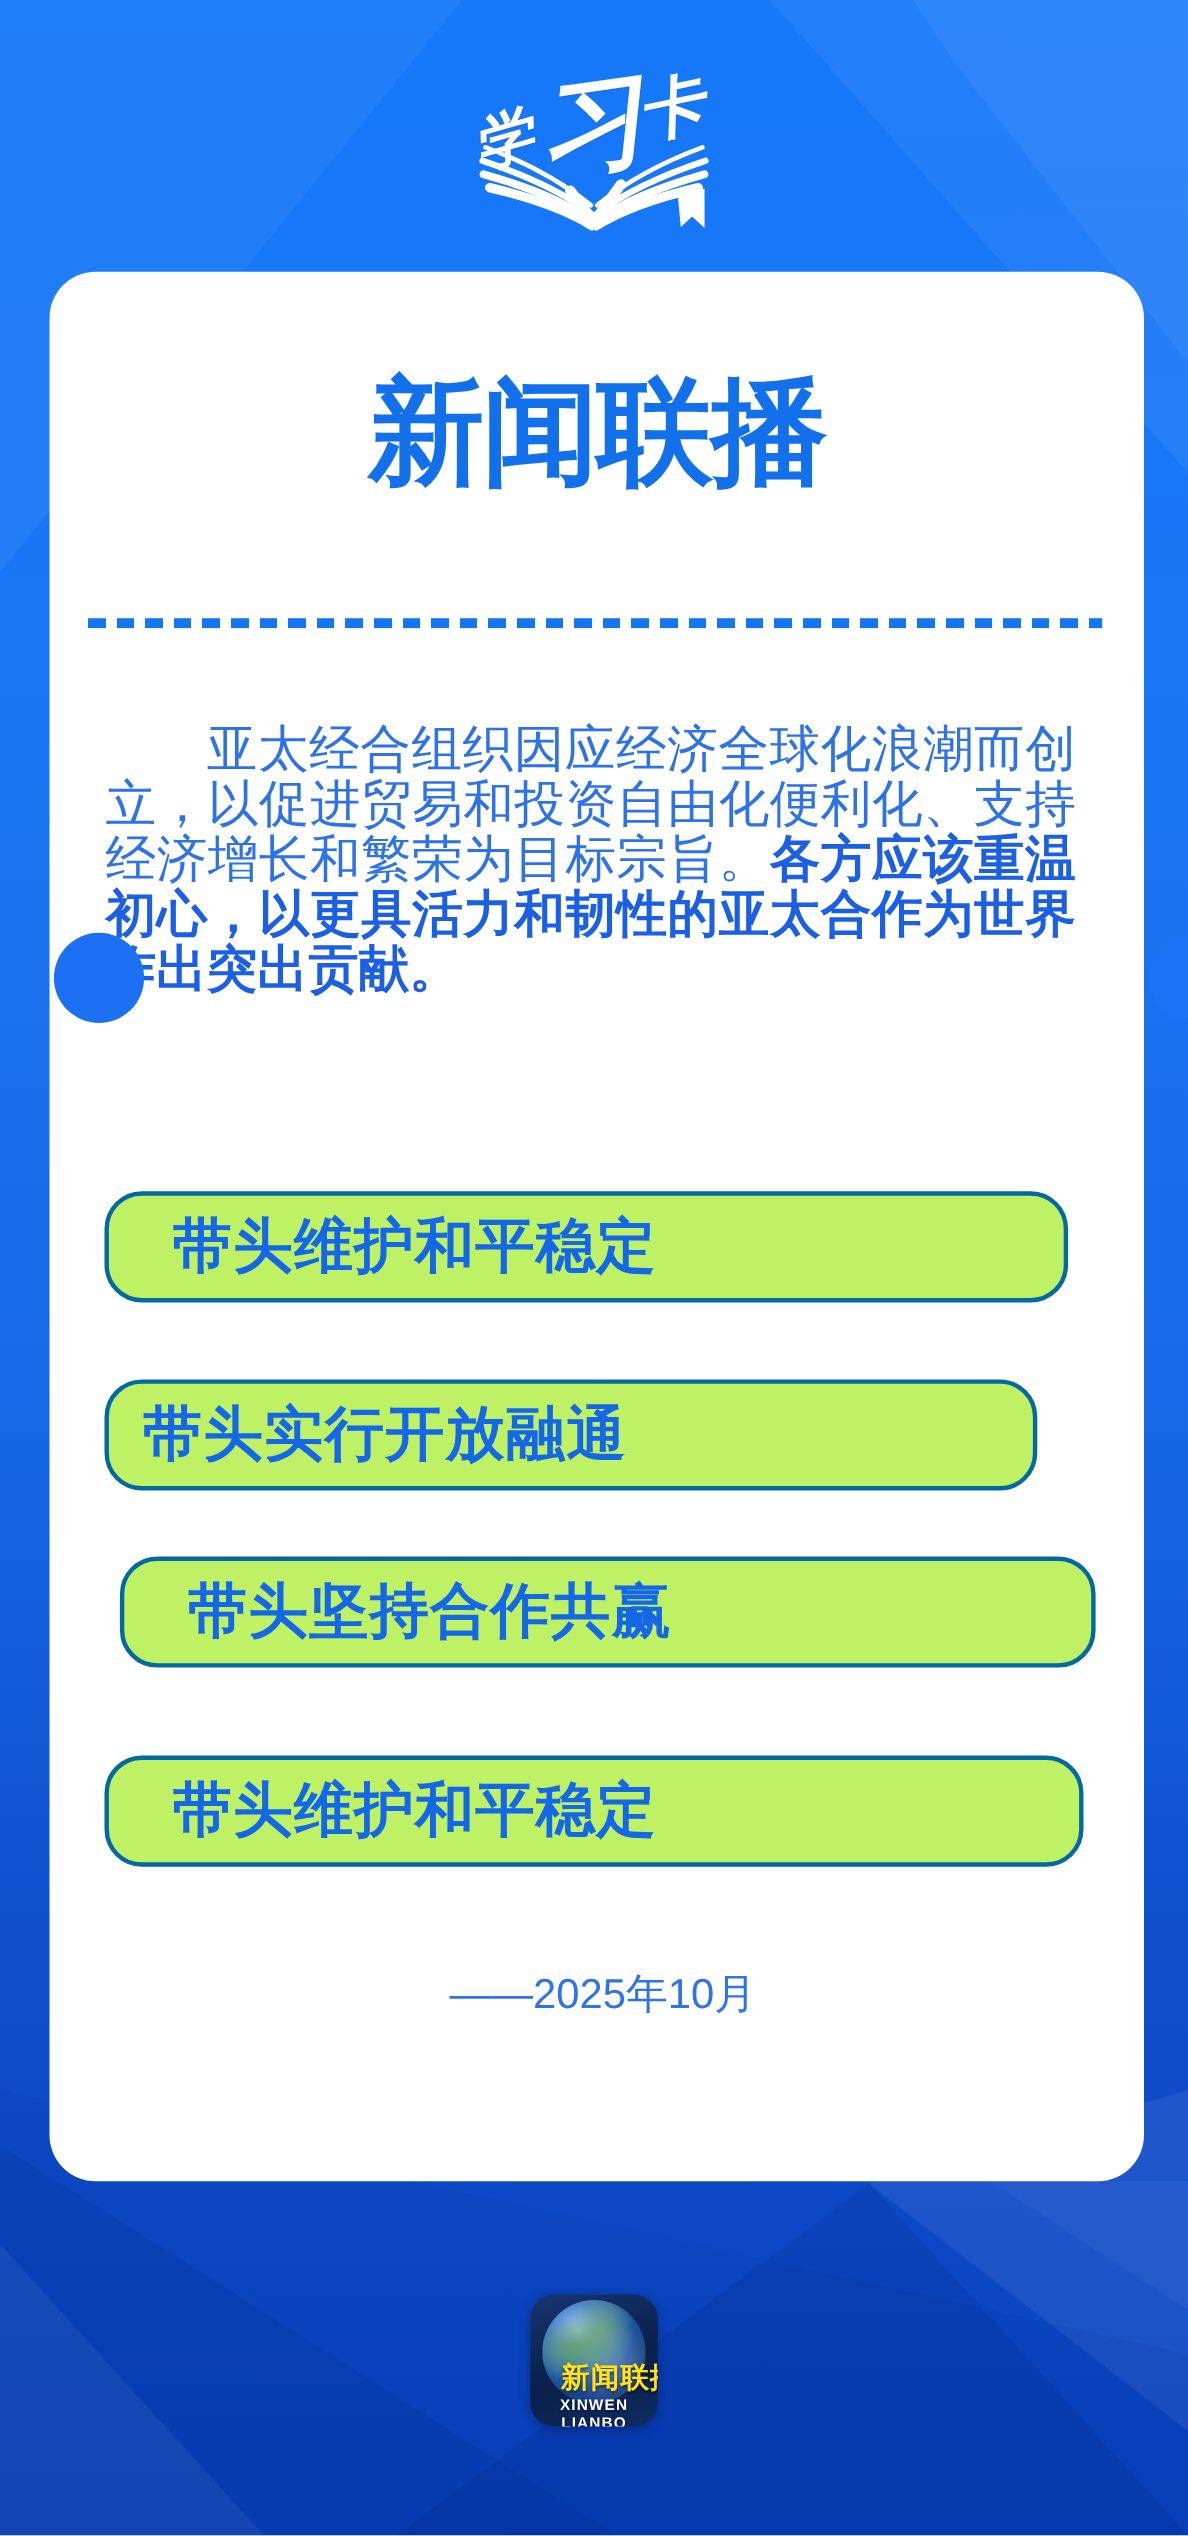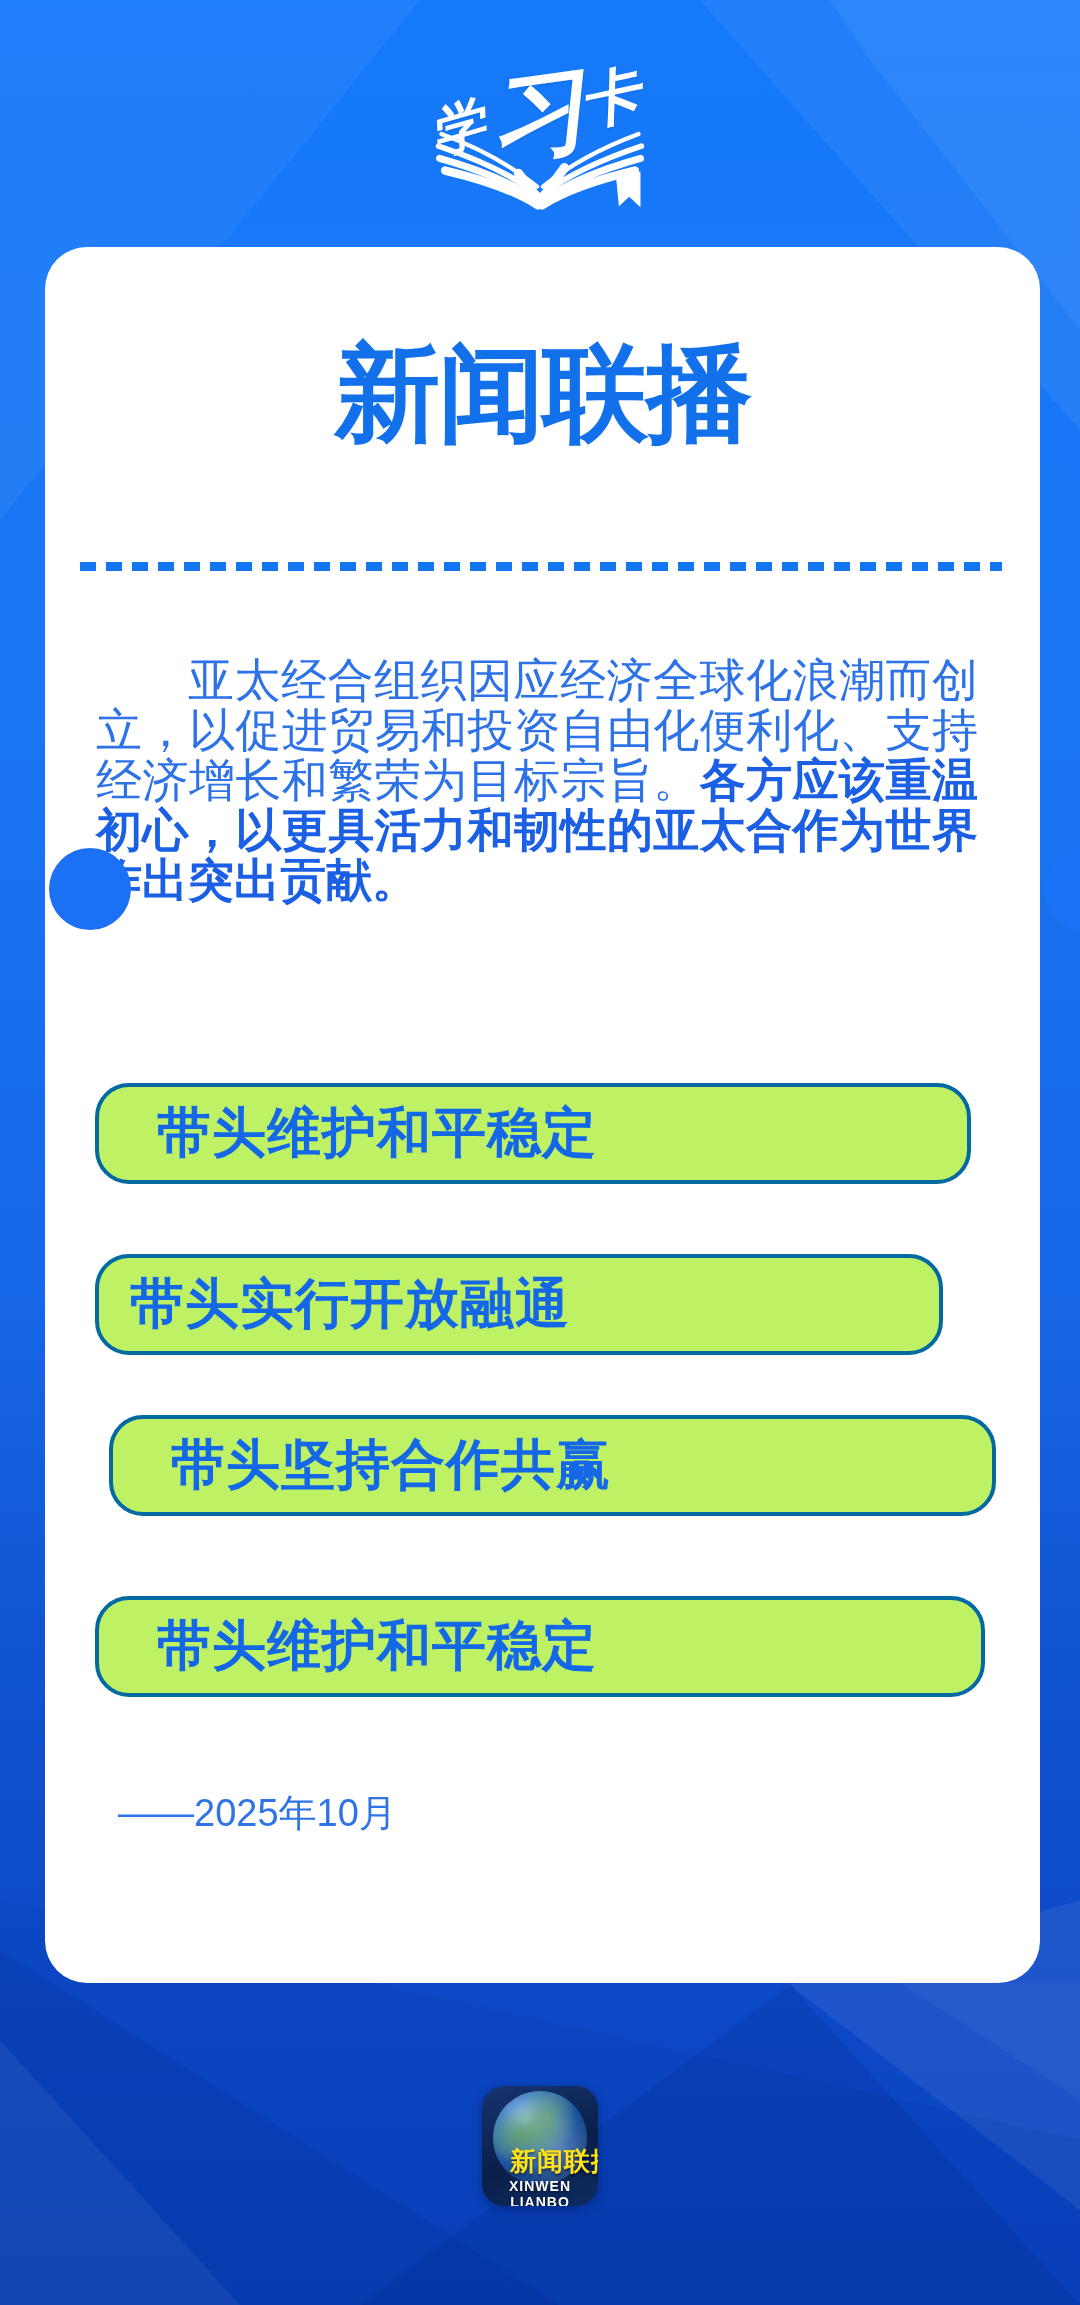--- a/index.html
+++ b/index.html
@@ -33,21 +33,21 @@
   .intro b{color:#1a5fe4;font-weight:900;}
 
   .pill{position:absolute;left:50px;height:101px;background:#bef264;border:4px solid #0369a1;
         border-radius:34px;box-sizing:border-box;display:flex;align-items:center;padding-left:58px;}
   .pill span{font-size:54px;font-weight:900;color:#1468e8;letter-spacing:1px;}
   .pill1{top:836px;width:876px;}
   .pill2{top:1007px;width:848px;padding-left:31px;}
   .pill3{top:1168px;width:887px;margin-left:14px;}
   .pill4{top:1349px;width:890px;}
 
-  .source{position:absolute;top:1540px;right:62px;width:860px;text-align:left;color:#2f73e8;}
+  .source{position:absolute;top:1540px;right:62px;width:860px;text-align:center;color:#2f73e8;}
   .source-date{font-size:38px;line-height:52px;}
   .source-occasion{font-size:35px;line-height:56px;}
 
   
   .app-icon{position:absolute;left:482px;top:2086px;width:116px;height:120px;border-radius:22px;overflow:hidden;
             background:linear-gradient(160deg,#16356f 0%,#0a1f4a 55%,#0d2c61 100%);
             box-shadow:0 2px 10px rgba(0,10,50,.35);}
   .globe{position:absolute;left:11px;top:5px;width:94px;height:94px;border-radius:50%;
          background:radial-gradient(circle at 35% 30%,#a8cdef 0%,#4a86cc 28%,#1d539f 55%,#0d2c64 88%);}
   .globe::after{content:"";position:absolute;inset:0;border-radius:50%;

